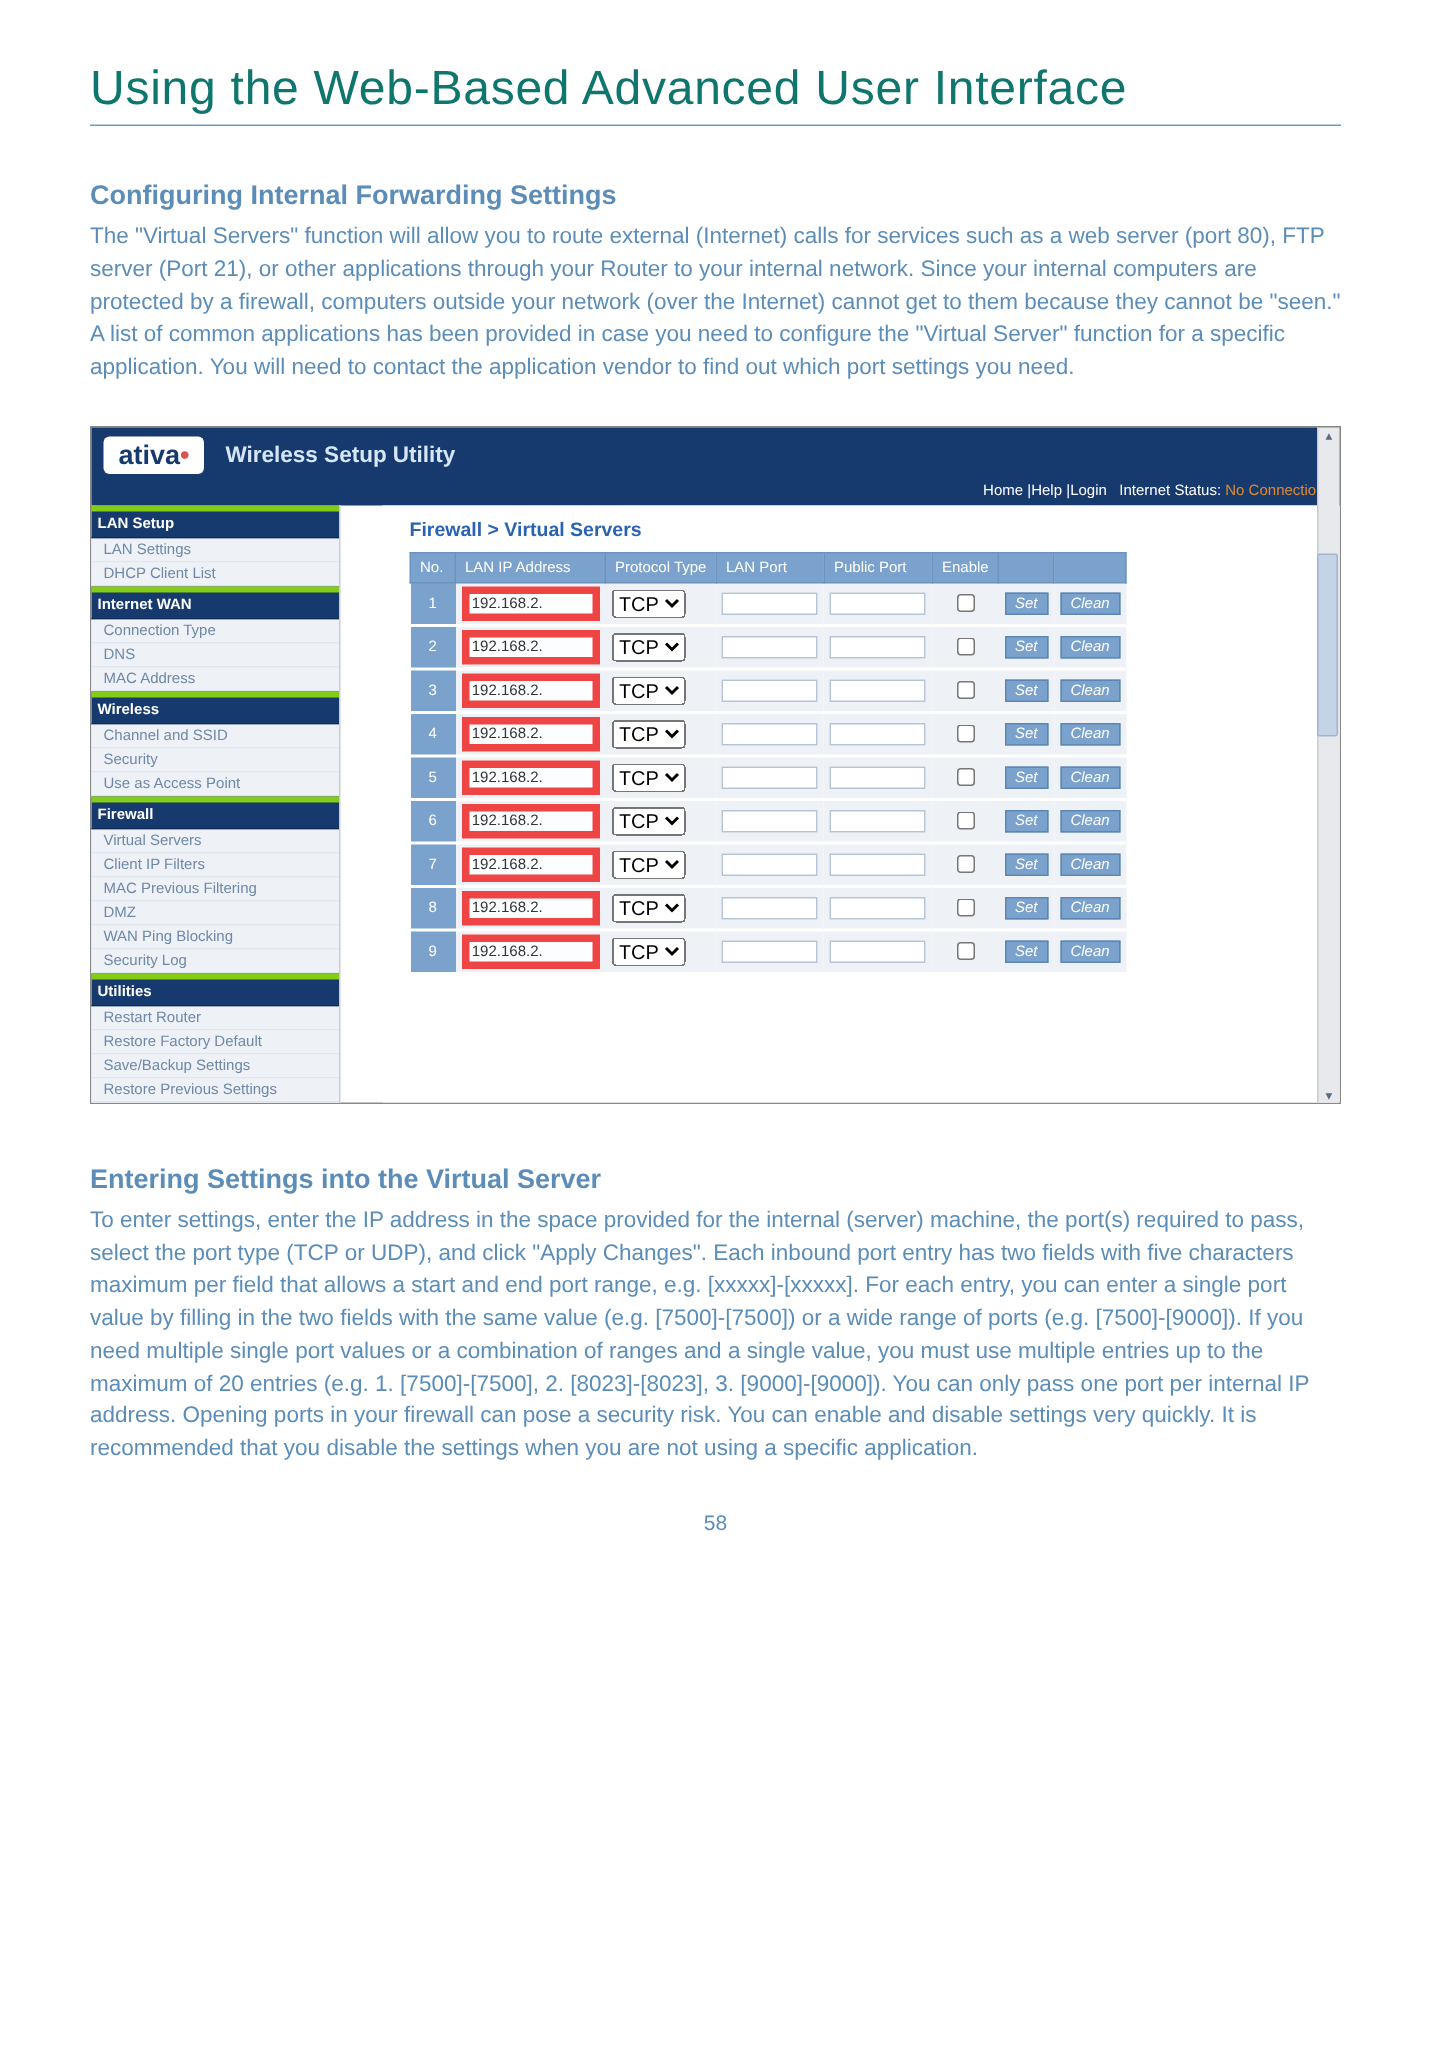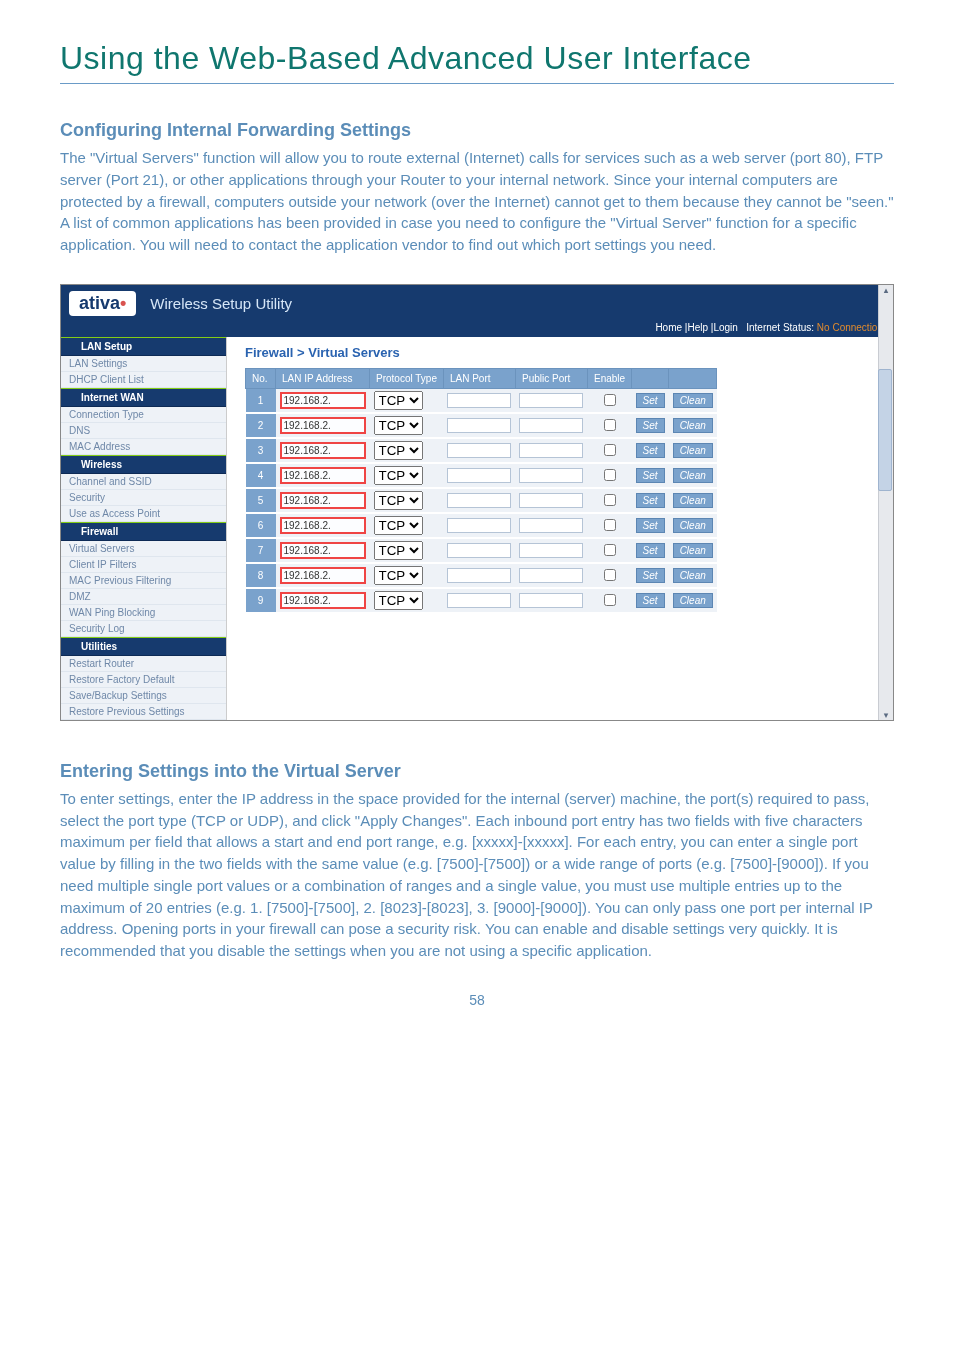--- a/index.html
+++ b/index.html
@@ -54,21 +54,21 @@
     padding: 2px 10px;
     color: #163a6e;
     font-weight: bold;
     font-size: 18px;
     display: inline-block;
   }
   .logo-dot { color: #d9534f; }
   .wsu {
     color: #d6e6f7;
     font-size: 15px;
-    font-weight: 400;
+    font-weight: 700;
     margin-left: 14px;
     text-align: center;
   }
   .topbar {
     background: #163a6e;
     color: #fff;
     font-size: 10px;
     padding: 2px 10px 4px 10px;
     text-align: right;
   }
@@ -78,35 +78,36 @@
     width: 165px;
     background: #fff;
     border-right: 1px solid #ccc;
     padding: 0;
   }
   .side-section {
     background: #163a6e;
     color: #fff;
     font-weight: bold;
     font-size: 10px;
-    padding: 3px 20px;
-    border-top: 1px solid #84cc16;
+    padding: 3px 4px;
+    border-top: 4px solid #84cc16;
     border-bottom: 1px solid #0d2a55;
   }
   .side-link {
     color: #6f88a8;
     font-size: 10px;
     padding: 2px 8px;
     background: #eef2f7;
     border-bottom: 1px solid #dfe6ee;
   }
   .main {
     flex: 1;
     padding: 8px 12px 12px 18px;
     background: #fff;
+    margin-left: 28px;
   }
   .main-title {
     color: #2a63b0;
     font-weight: bold;
     font-size: 13px;
     margin-bottom: 8px;
   }
   .main-desc {
     color: #2a63b0;
     font-size: 9.5px;
@@ -130,21 +131,21 @@
   table.vs td {
     padding: 2px 4px;
     border-bottom: 2px solid #fff;
     vertical-align: middle;
   }
   table.vs tr.row td { background: #eef2f7; }
   .ip-input {
     width: 78px;
     font-size: 10px;
     padding: 1px 2px;
-    border: 2px solid #ef4444;
+    border: 5px solid #ef4444;
     background: #fcfdff;
     color: #333;
   }
   .port-input {
     width: 58px;
     font-size: 10px;
     border: 1px solid #b5c4d6;
     padding: 1px 2px;
     background: #fff;
   }

